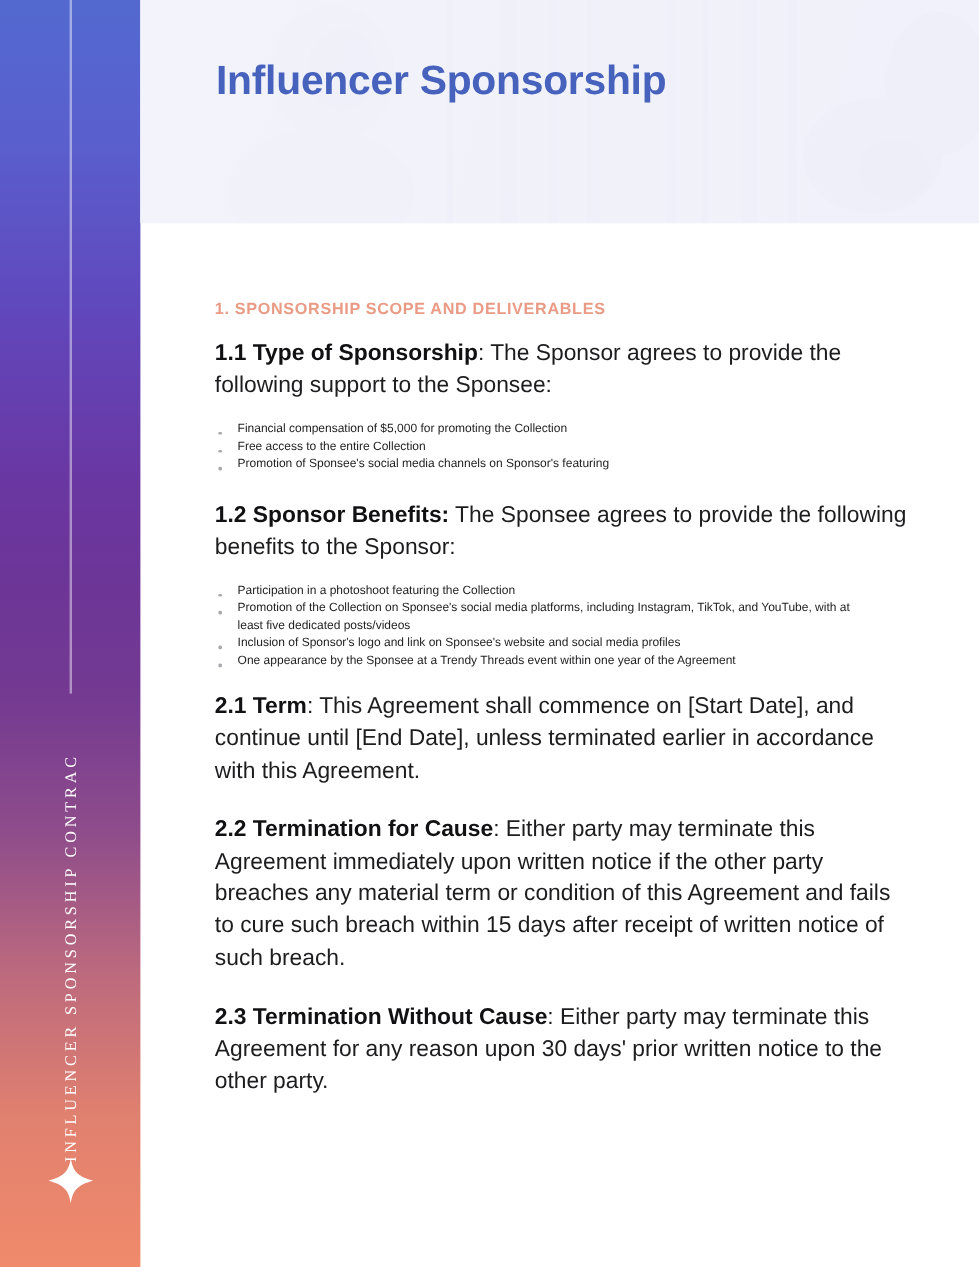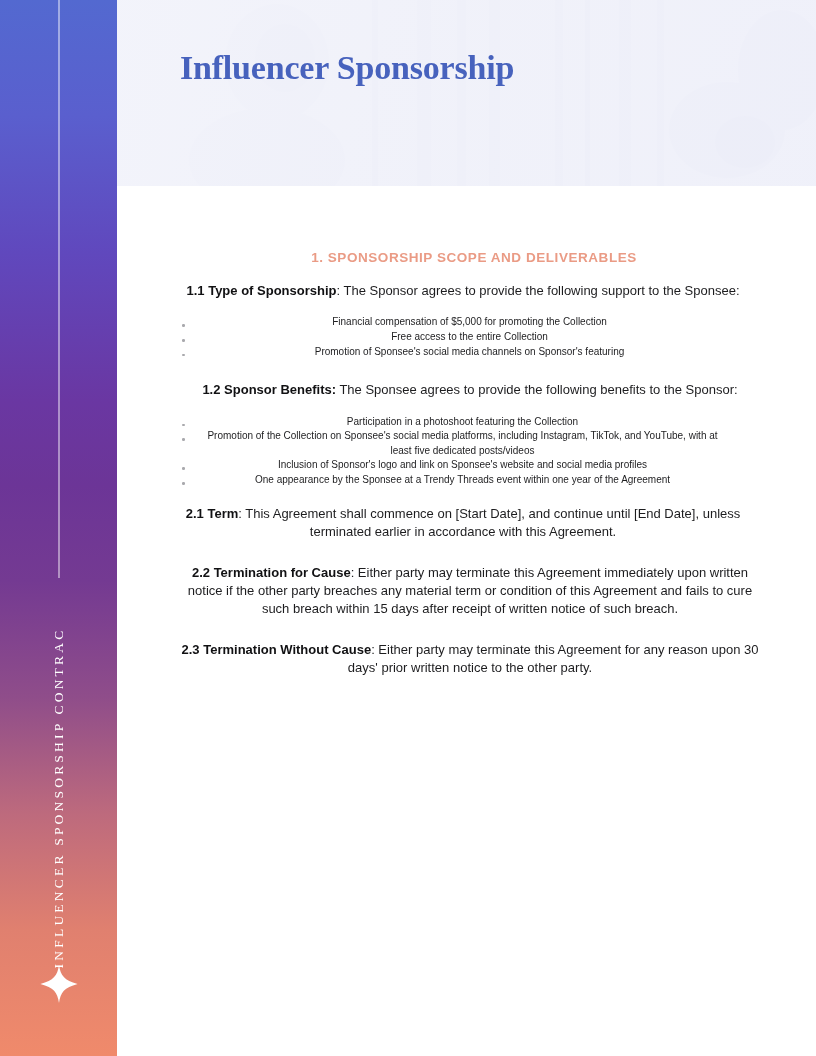--- a/index.html
+++ b/index.html
@@ -90,21 +90,21 @@
         rgba(243,244,251,0.93) 0%,
         rgba(241,242,250,0.90) 45%,
         rgba(240,241,250,0.88) 100%);
   }
   .header-text {
     position:absolute;
     left:63px; top:50px;
     z-index:4;
   }
   .header-title {
-    font-family:Liberation Serif, serif;
+    font-family:Liberation Sans, sans-serif;
     font-weight:700;
     font-size:34px;
     line-height:1.05;
     color:#4762bd;
     letter-spacing:-0.2px;
   }
   .header-subtitle {
     margin-top:10px;
     font-family:"Liberation Serif", serif;
     font-weight:400;
@@ -112,36 +112,35 @@
     letter-spacing:5.2px;
     color:#e08a6e;
   }
 
   
   .content {
     position:absolute;
     left:179px;
     top:186px;
     width:590px;
-    text-align:center;
   }
 
   .section-heading {
     color:#ea9b85;
     font-size:13.5px;
     font-weight:700;
     letter-spacing:0.55px;
     text-transform:uppercase;
   }
   .h-first { margin-top:64px; }
   .h-second { margin-top:32px; }
 
   .para {
     margin-top:17px;
-    font-size:13px;
+    font-size:19px;
     line-height:1.42;
     color:#1d1d1f;
     max-width:580px;
   }
   .para b { font-weight:700; color:#111113; }
 
   .para-narrow { max-width:568px; }
   .para-wide  { max-width:582px; }
 
   ul.bullets {

